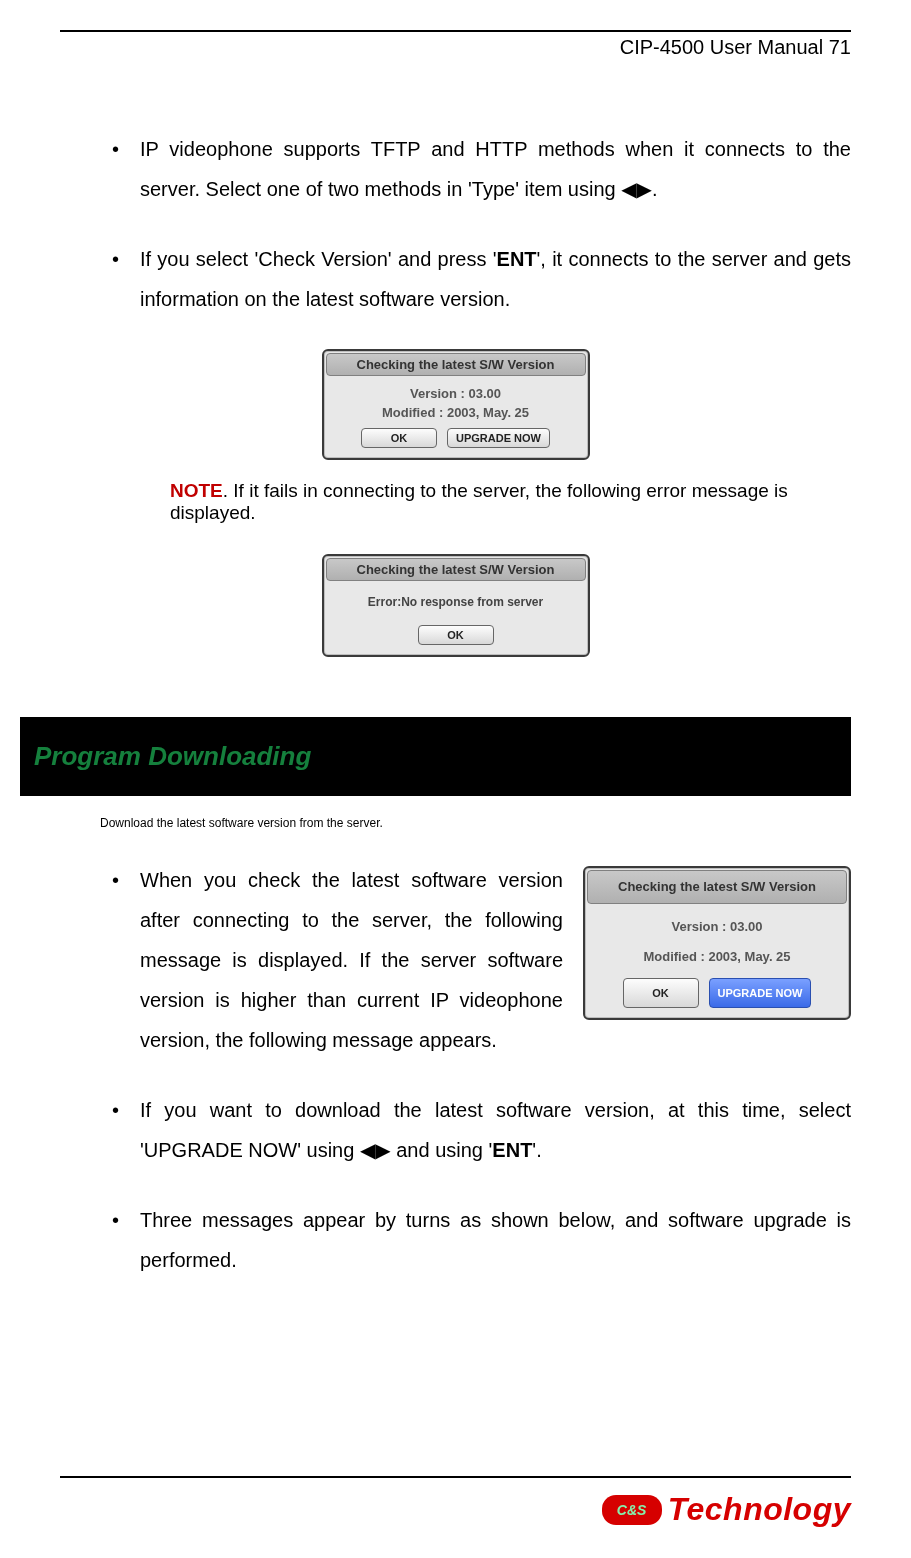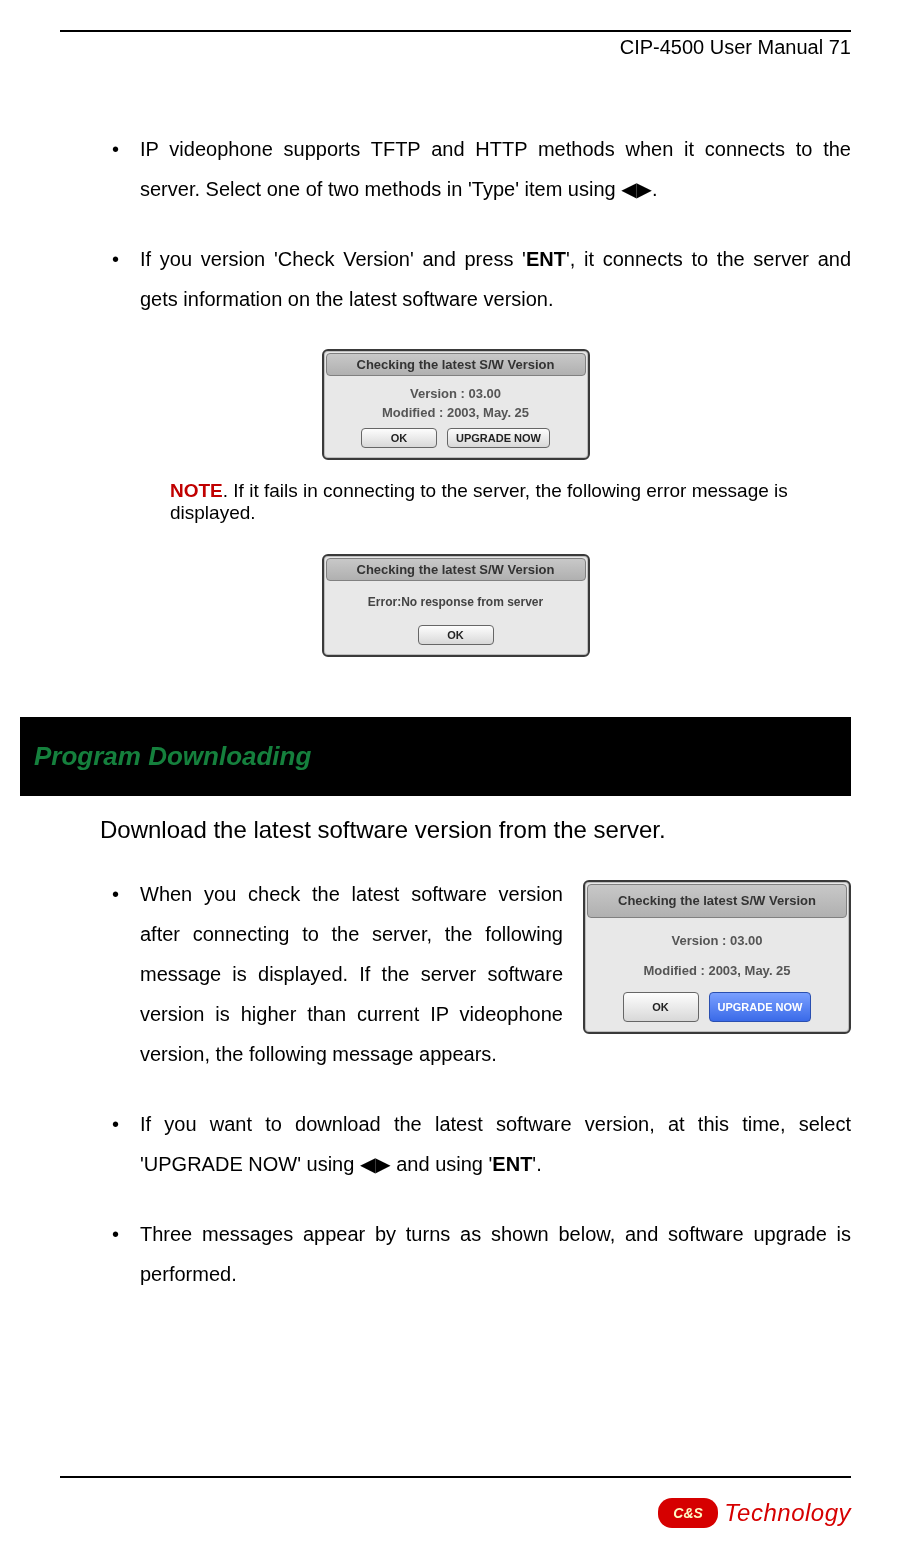--- a/index.html
+++ b/index.html
@@ -128,21 +128,21 @@
     font-style: italic;
     font-weight: bold;
     font-size: 26px;
     padding: 24px 14px;
     margin-top: 60px;
     margin-bottom: 20px;
     margin-left: -40px;
     margin-right: -0px;
   }
   .intro-line {
-    font-size: 24px;
+    font-size: 12px;
     margin-left: 40px;
     margin-bottom: 30px;
   }
   .float-right-dialog {
     float: right;
     margin-left: 20px;
     margin-top: 6px;
   }
   .wrap-item {
     overflow: hidden;
@@ -168,28 +168,28 @@
     gap: 6px;
   }
   .logo-badge {
     width: 60px;
     height: 30px;
     background: #d60000;
     border-radius: 14px;
     display: flex;
     align-items: center;
     justify-content: center;
-    color: #fef9c3;
+    color: #86efac;
     font-weight: bold;
     font-size: 14px;
     font-style: italic;
   }
   .logo-text {
-    font-size: 24px;
-    font-weight: normal;
+    font-size: 32px;
+    font-weight: bold;
     font-style: italic;
     color: #d60000;
     letter-spacing: 0.5px;
   }
   .arrows {
     font-family: Arial, sans-serif;
   }
   .clear { clear: both; }
 </style>
 </head>
@@ -201,21 +201,21 @@
   <div class="header-line">
     <span>CIP-4500 User Manual</span>
     <span class="pagenum">71</span>
   </div>
 
   <ul class="bullets">
     <li>
       <span>IP videophone supports TFTP and HTTP methods when it connects to the server. Select one of two methods in 'Type' item using </span><span class="arrows">◀▶</span><span>.</span>
     </li>
     <li>
-      <span>If you version 'Check Version' and press '</span><span class="bold">ENT</span><span>', it connects to the server and gets information on the latest software version.</span>
+      <span>If you select 'Check Version' and press '</span><span class="bold">ENT</span><span>', it connects to the server and gets information on the latest software version.</span>
     </li>
   </ul>
 
   <div class="dialog-wrap">
     <div class="dialog">
       <div class="dialog-titlebar">Checking the latest S/W Version</div>
       <div class="dialog-body">
         <div class="line">Version : 03.00</div>
         <div class="line">Modified : 2003, May. 25</div>
         <div class="dialog-buttons">

